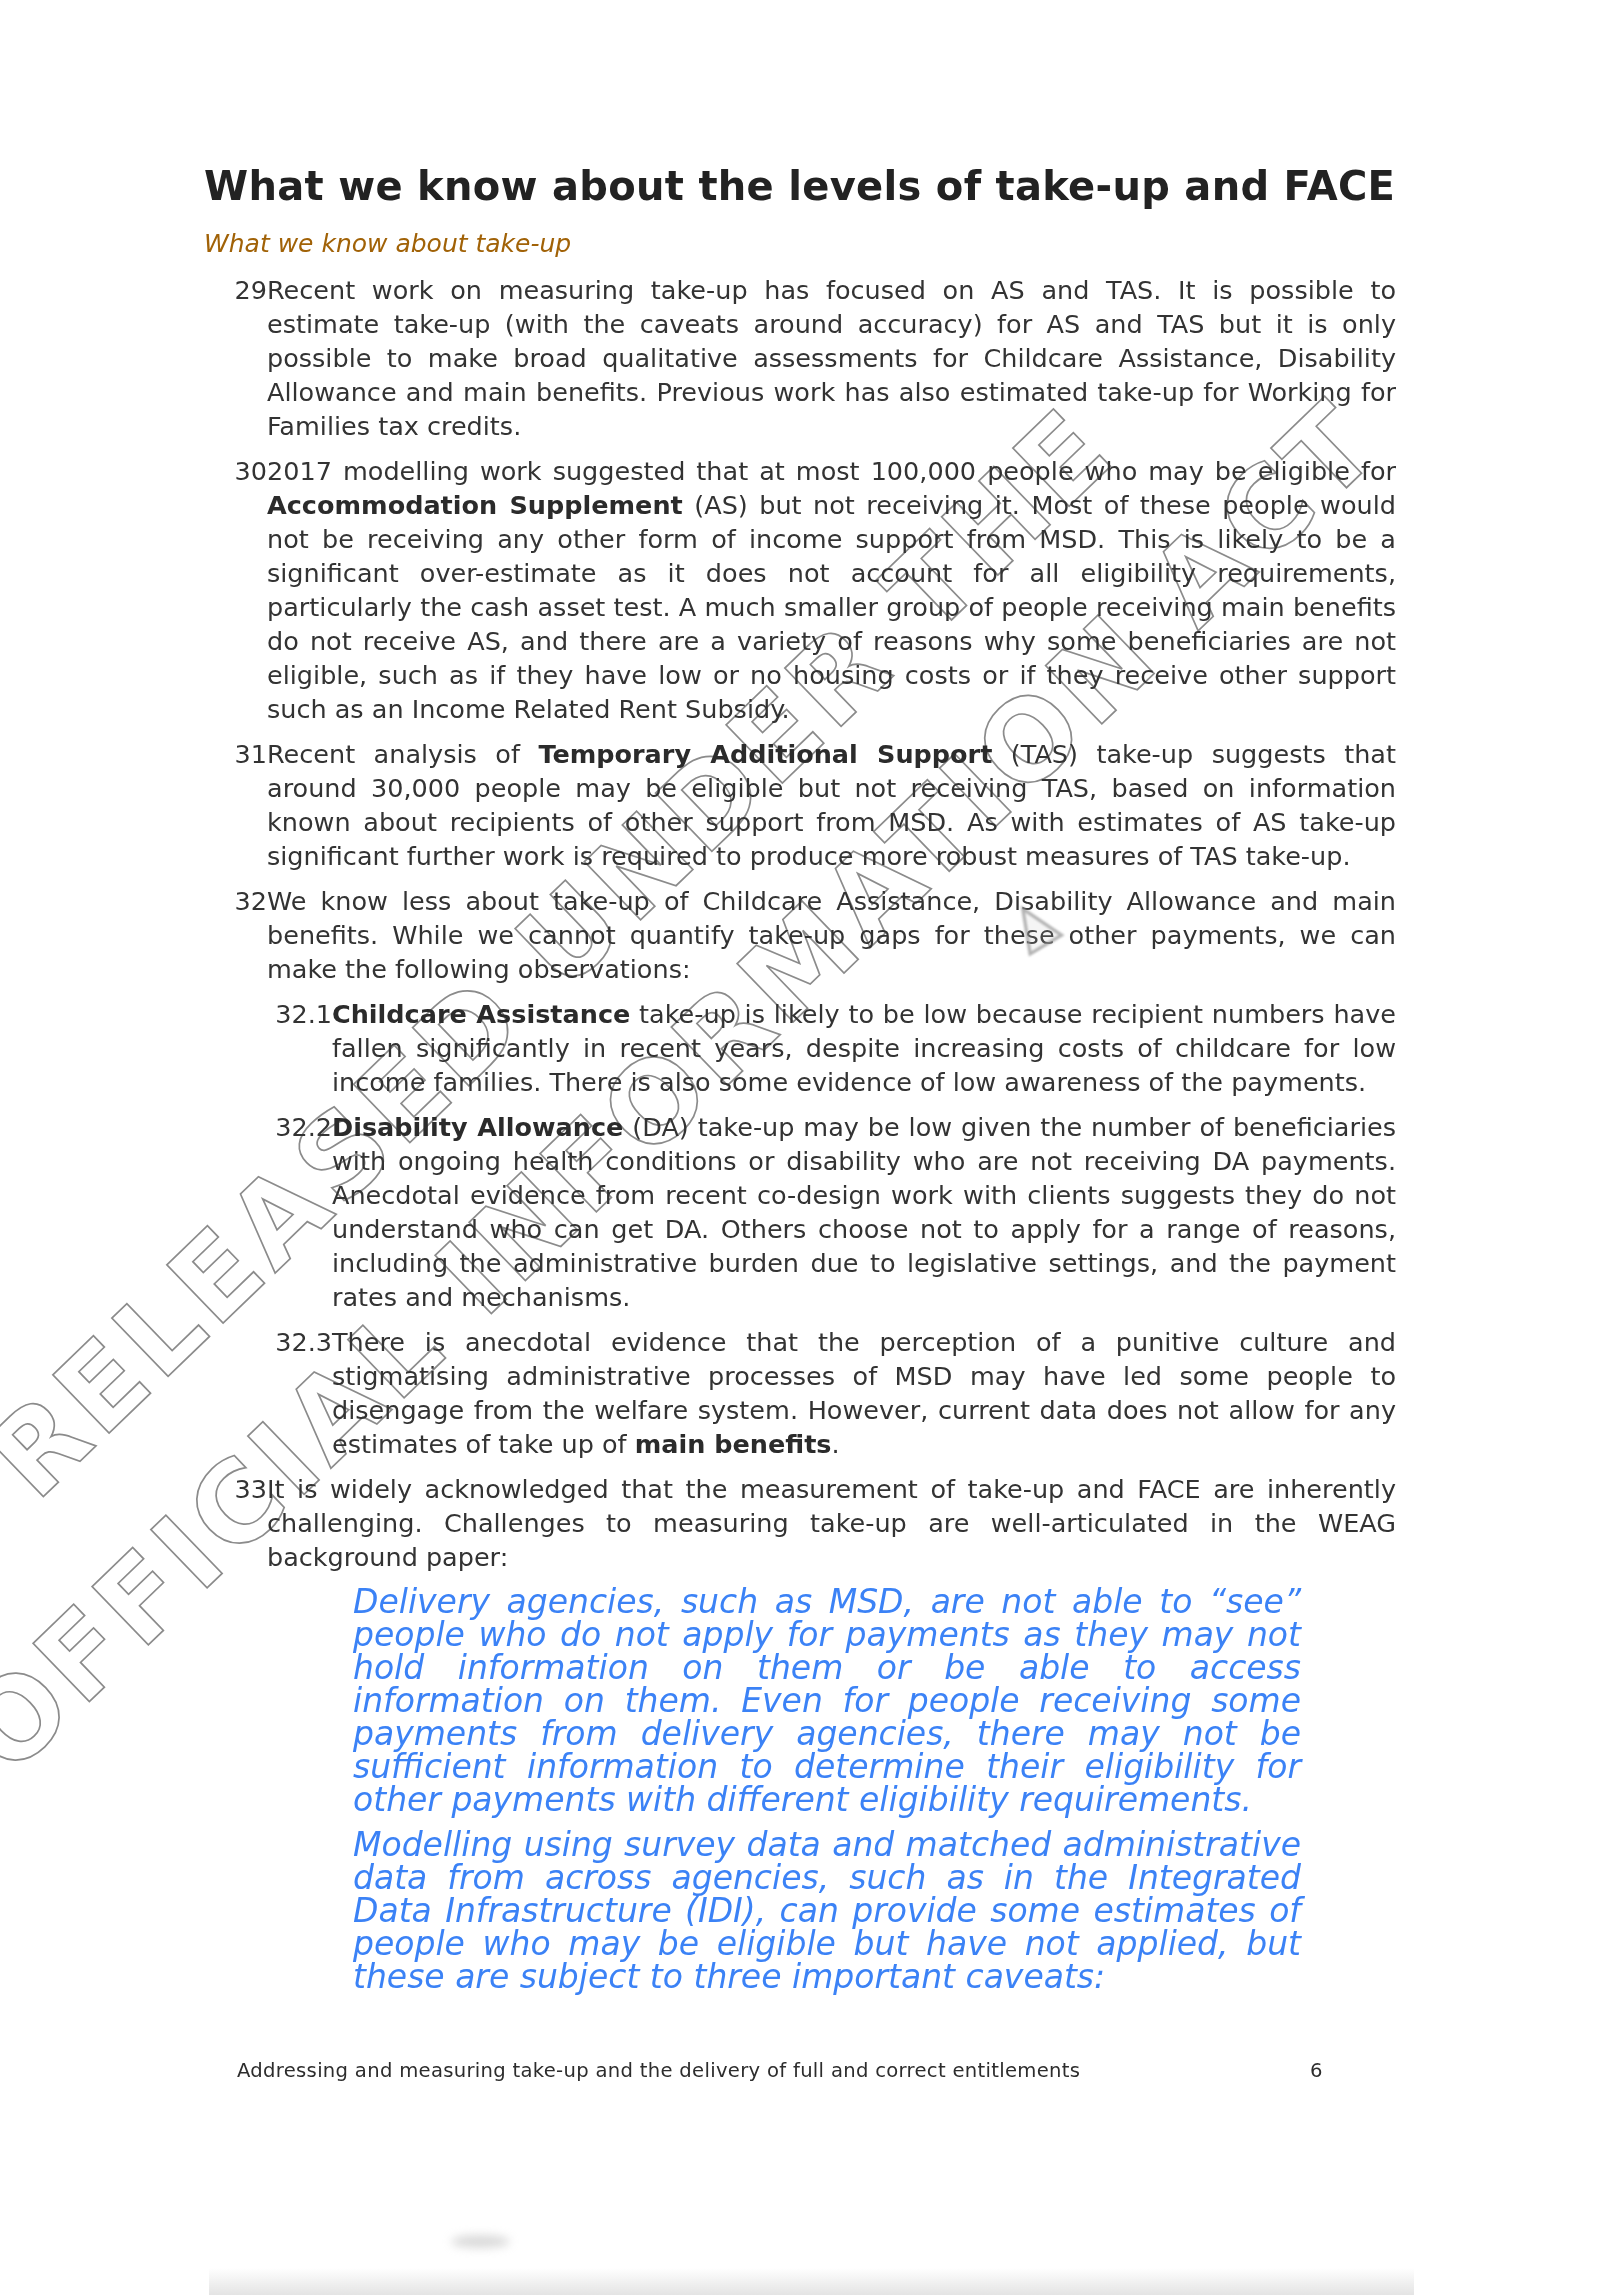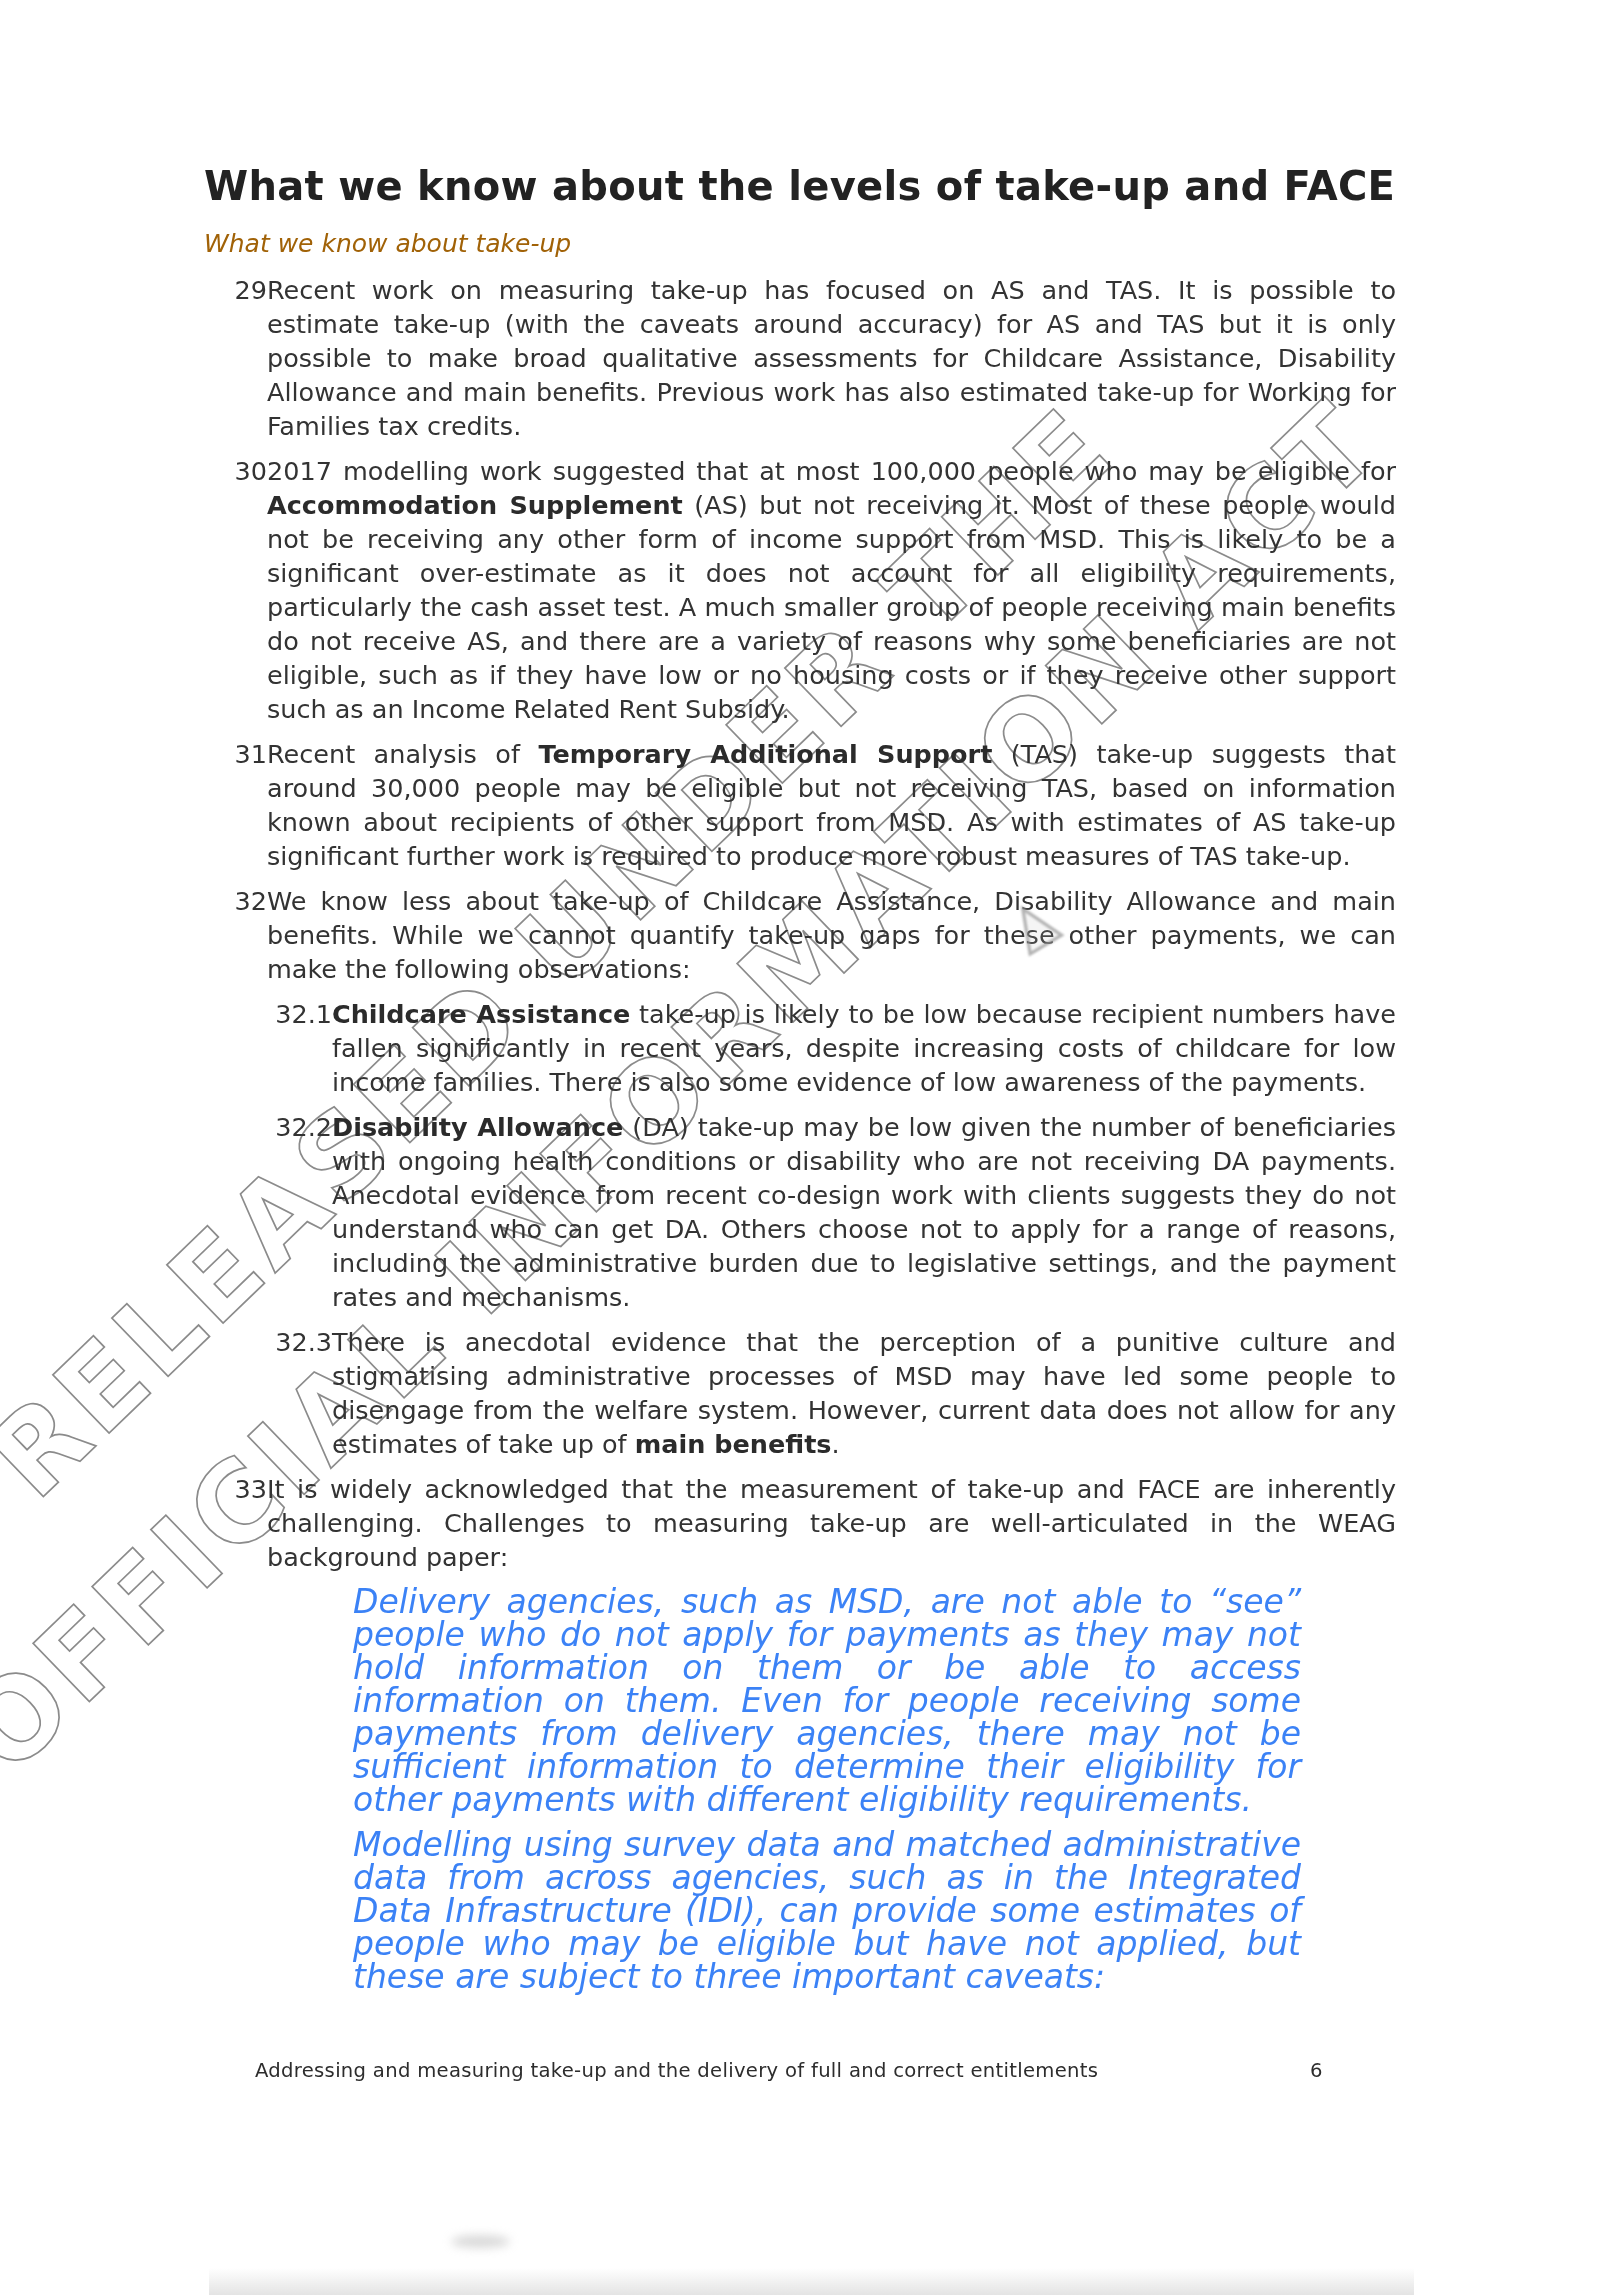--- a/index.html
+++ b/index.html
@@ -58,21 +58,21 @@
     margin: 3.9px 0 11.8px 149px;
     width: 948px;
     font-size: 33px; line-height: 33px;
     font-style: italic;
     text-align: justify;
     color: #3b82f6;
   }
 
   
   .footer-title {
-    position: absolute; left: 255px; top: 2059px;
+    position: absolute; left: 237px; top: 2059px;
     font-size: 19.6px; color: #2d2d2d; z-index: 2;
     letter-spacing: 0.3px;
   }
   .page-number {
     position: absolute; left: 1310px; top: 2059px;
     font-size: 19.6px; color: #2d2d2d; z-index: 2;
   }
 
   
   .cursor-artifact {

